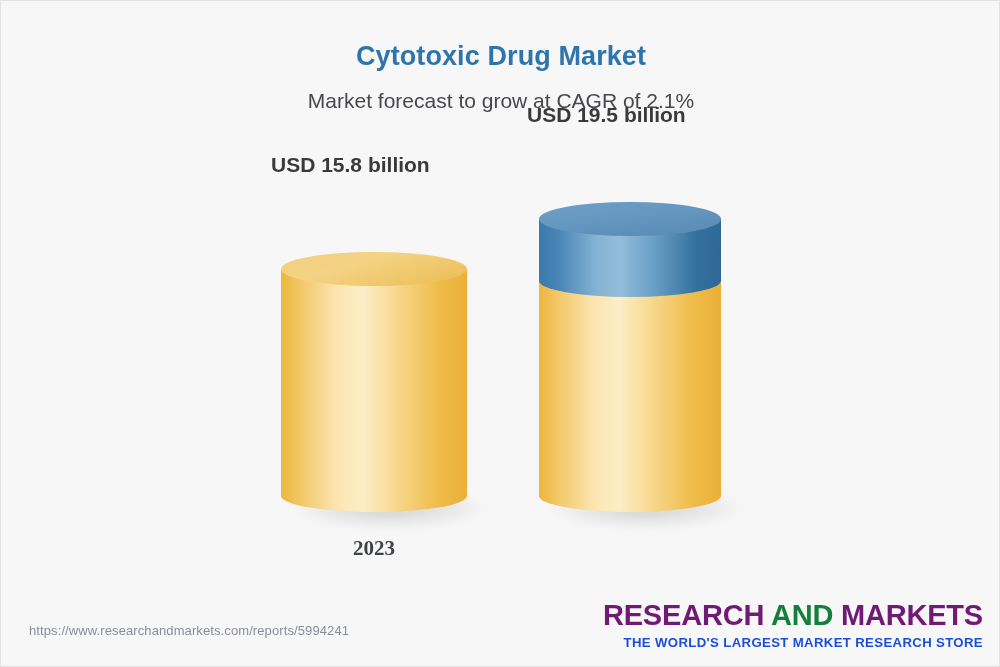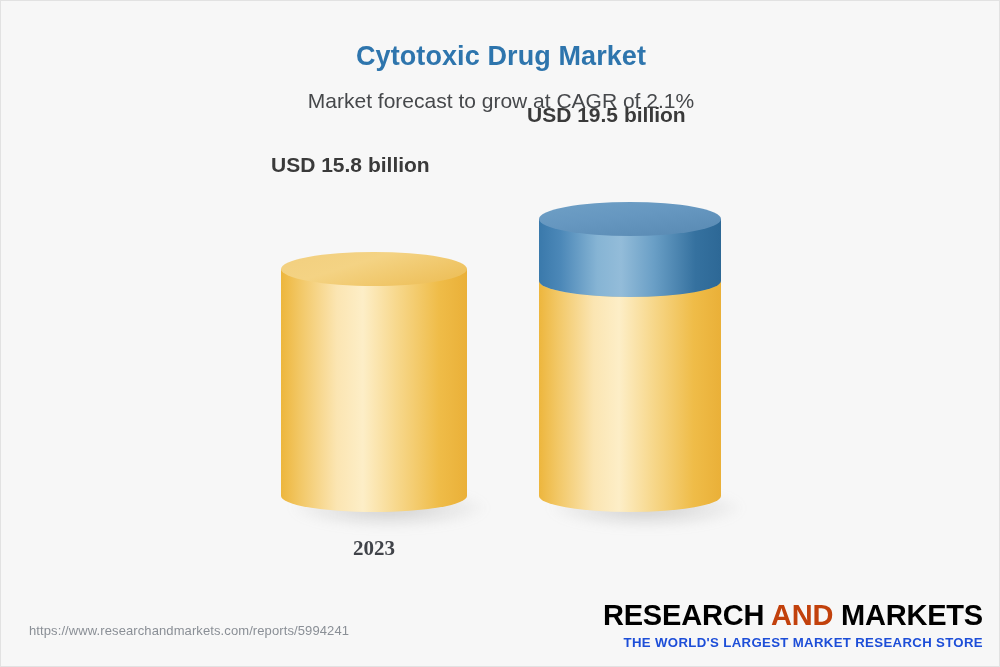--- a/index.html
+++ b/index.html
@@ -92,22 +92,22 @@
     top: 600px;
     text-align: right;
     line-height: 1;
   }
   #brand-wordmark {
     font-size: 29px;
     font-weight: bold;
     letter-spacing: -0.2px;
     white-space: nowrap;
   }
-  .brand-blue { color: #000000; }
-  .brand-gold { color: #c2410c; }
+  .brand-blue { color: #701a75; }
+  .brand-gold { color: #15803d; }
   #brand-tagline {
     margin-top: 6px;
     font-size: 13.2px;
     font-weight: bold;
     color: #1d4ed8;
     letter-spacing: 0.35px;
     white-space: nowrap;
   }
 </style>
 </head>

